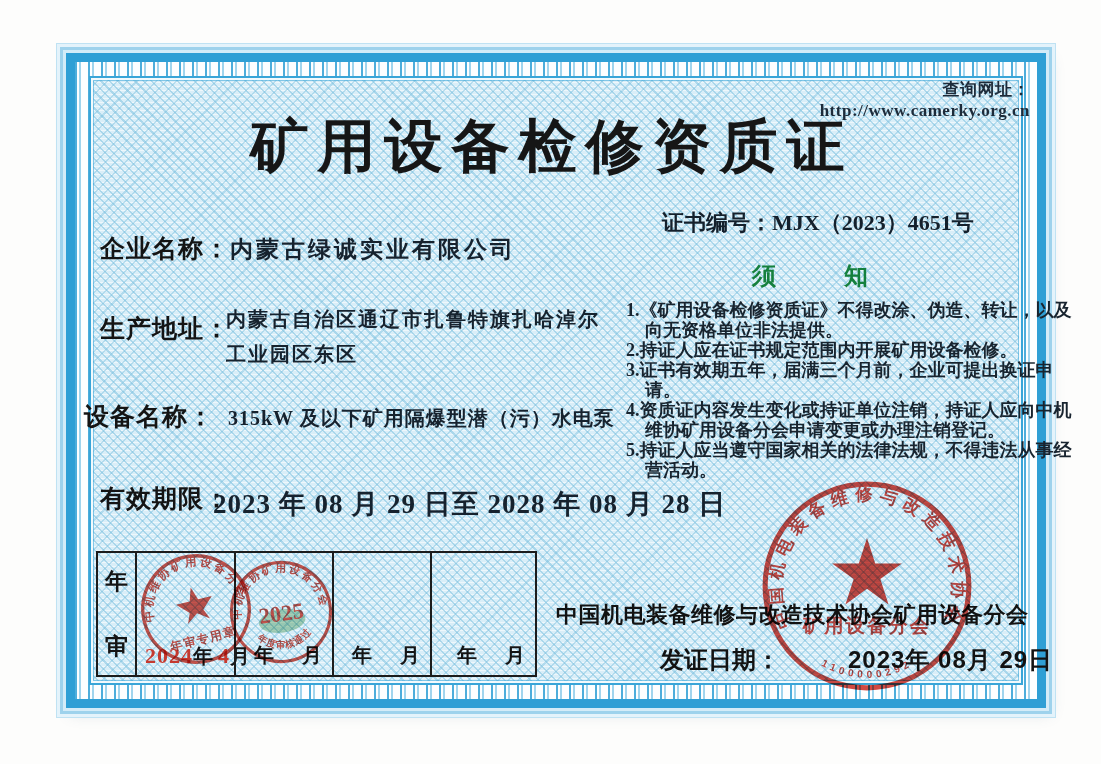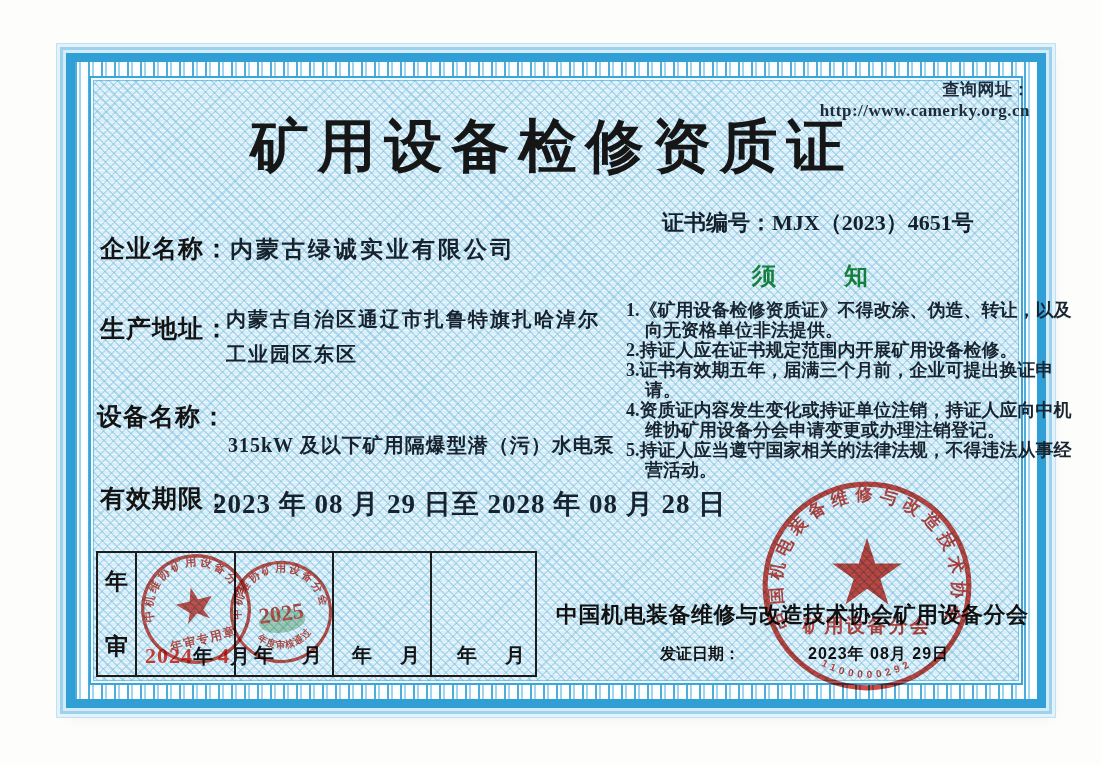--- a/index.html
+++ b/index.html
@@ -55,22 +55,22 @@
     font-size:25px;font-weight:900;color:#141414;letter-spacing:1px;white-space:nowrap;
   }
   .field-value{
     font-family:"Liberation Serif",serif;font-weight:700;color:#16222e;white-space:nowrap;
   }
   .lab-company{top:232px;left:100px;}
   .val-company{top:234px;left:230px;font-size:23px;letter-spacing:3px;}
   .lab-address{top:312px;left:100px;}
   .val-address1{top:306px;left:226px;font-size:20px;letter-spacing:2px;}
   .val-address2{top:341px;left:226px;font-size:20px;letter-spacing:2px;}
-  .lab-equipment{top:400px;left:97px;}
-  .val-equipment{top:405px;left:228px;font-size:20px;letter-spacing:1px;margin-top:27px;}
+  .lab-equipment{top:400px;left:84px;}
+  .val-equipment{top:405px;left:228px;font-size:20px;letter-spacing:1px;}
   .lab-validity{top:482px;left:100px;}
   .val-validity{top:486px;left:213px;font-size:27px;letter-spacing:1px;}
 
   .notice-head{
     top:260px;left:590px;width:440px;text-align:center;
     font-size:24px;font-weight:800;color:#15803d;letter-spacing:22px;text-indent:22px;
   }
   .notice{
     top:300px;left:626px;width:447px;
     font-family:"Liberation Serif",serif;font-size:18px;font-weight:600;color:#18242f;
@@ -102,21 +102,21 @@
   }
   .red-date{color:#c43a30;font-size:22px;font-weight:700;letter-spacing:1px;}
 
   
   .issuer-name{
     top:600px;left:556px;width:462px;text-align:center;
     font-size:22px;font-weight:900;color:#121212;letter-spacing:.5px;white-space:nowrap;
   }
   .issue-date-row{
     top:644px;left:660px;display:flex;align-items:baseline;
-    font-size:16px;font-weight:900;color:#121212;
+    font-size:24px;font-weight:900;color:#121212;
   }
   .issue-date-val{margin-left:68px;font-weight:800;letter-spacing:1px;}
 
   
   .seal{position:absolute;mix-blend-mode:multiply;opacity:.92;}
   .seal svg{display:block;width:100%;height:100%;}
   .seal-issuer{left:758px;top:477px;width:218px;height:218px;}
   .seal-2024{left:138px;top:551px;width:116px;height:116px;transform:rotate(-14deg);}
   .seal-2025{left:227px;top:558px;width:108px;height:108px;transform:rotate(-8deg);}
 </style>

